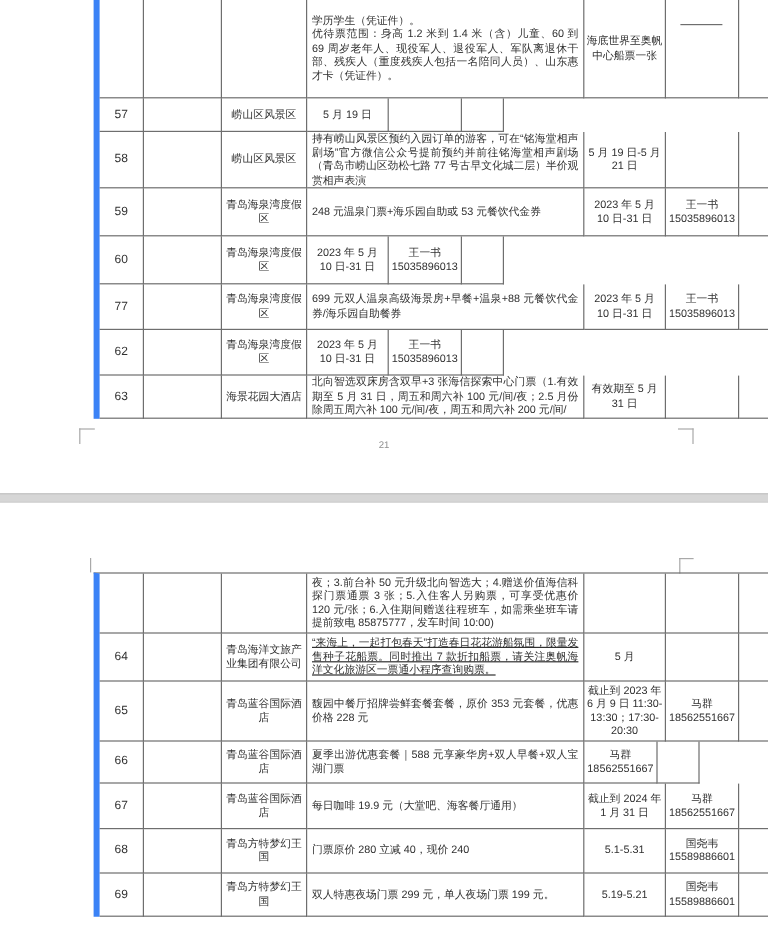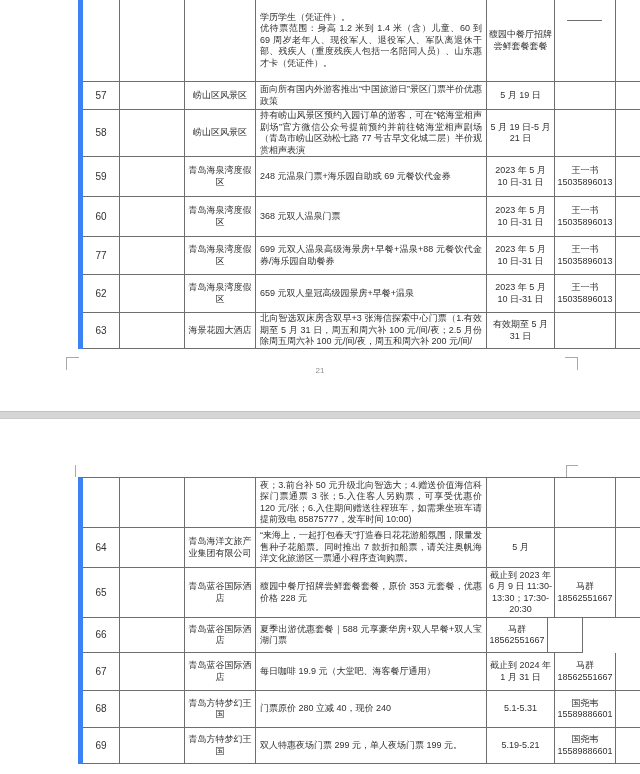--- a/index.html
+++ b/index.html
@@ -50,36 +50,33 @@
   <div class="doc-table" id="table1">
       <div class="t-row" style="height: 82px;">
         <div class="t-cell c-num" style="width: 37px;"></div>
         <div class="t-cell " style="width: 65px;"></div>
         <div class="t-cell c-venue" style="width: 71px;"></div>
         <div class="t-cell c-desc" style="width: 231px;">
           <div>学历学生（凭证件）。
 优待票范围：身高 1.2 米到 1.4 米（含）儿童、60 到 69 周岁老年人、现役军人、退役军人、军队离退休干部、残疾人（重度残疾人包括一名陪同人员）、山东惠才卡（凭证件）。</div>
         </div>
         <div class="t-cell c-date" style="width: 68px;">
-          <div>馥园中餐厅招牌尝鲜套餐套餐</div>
+          <div>海底世界至奥帆中心船票一张</div>
         </div>
         <div class="t-cell c-contact" style="width: 61px;"></div>
         <div class="t-cell " style="width: 35px;"></div>
       </div>
       <div class="t-row" style="height: 28px;">
         <div class="t-cell c-num" style="width: 37px;">
           <div>57</div>
         </div>
         <div class="t-cell " style="width: 65px;"></div>
         <div class="t-cell c-venue" style="width: 71px;">
           <div>崂山区风景区</div>
         </div>
-        <div class="t-cell c-desc" style="width: 231px;">
-          <div>面向所有国内外游客推出“中国旅游日”景区门票半价优惠政策</div>
-        </div>
         <div class="t-cell c-date" style="width: 68px;">
           <div>5 月 19 日</div>
         </div>
         <div class="t-cell c-contact" style="width: 61px;"></div>
         <div class="t-cell " style="width: 35px;"></div>
       </div>
       <div class="t-row" style="height: 47px;">
         <div class="t-cell c-num" style="width: 37px;">
           <div>58</div>
         </div>
@@ -98,42 +95,39 @@
       </div>
       <div class="t-row" style="height: 40px;">
         <div class="t-cell c-num" style="width: 37px;">
           <div>59</div>
         </div>
         <div class="t-cell " style="width: 65px;"></div>
         <div class="t-cell c-venue" style="width: 71px;">
           <div>青岛海泉湾度假区</div>
         </div>
         <div class="t-cell c-desc" style="width: 231px;">
-          <div>248 元温泉门票+海乐园自助或 69 元餐饮代金券</div>
+          <div>248 元温泉门票+海乐园自助或 53 元餐饮代金券</div>
         </div>
         <div class="t-cell c-date" style="width: 68px;">
           <div>2023 年 5 月 10 日-31 日</div>
         </div>
         <div class="t-cell c-contact" style="width: 61px;">
           <div>王一书</div>
           <div class="phone">15035896013</div>
         </div>
         <div class="t-cell " style="width: 35px;"></div>
       </div>
       <div class="t-row" style="height: 40px;">
         <div class="t-cell c-num" style="width: 37px;">
           <div>60</div>
         </div>
         <div class="t-cell " style="width: 65px;"></div>
         <div class="t-cell c-venue" style="width: 71px;">
           <div>青岛海泉湾度假区</div>
         </div>
-        <div class="t-cell c-desc" style="width: 231px;">
-          <div>368 元双人温泉门票</div>
-        </div>
         <div class="t-cell c-date" style="width: 68px;">
           <div>2023 年 5 月 10 日-31 日</div>
         </div>
         <div class="t-cell c-contact" style="width: 61px;">
           <div>王一书</div>
           <div class="phone">15035896013</div>
         </div>
         <div class="t-cell " style="width: 35px;"></div>
       </div>
       <div class="t-row" style="height: 38px;">
@@ -156,23 +150,20 @@
         </div>
         <div class="t-cell " style="width: 35px;"></div>
       </div>
       <div class="t-row" style="height: 38px;">
         <div class="t-cell c-num" style="width: 37px;">
           <div>62</div>
         </div>
         <div class="t-cell " style="width: 65px;"></div>
         <div class="t-cell c-venue" style="width: 71px;">
           <div>青岛海泉湾度假区</div>
-        </div>
-        <div class="t-cell c-desc" style="width: 231px;">
-          <div>659 元双人皇冠高级园景房+早餐+温泉</div>
         </div>
         <div class="t-cell c-date" style="width: 68px;">
           <div>2023 年 5 月 10 日-31 日</div>
         </div>
         <div class="t-cell c-contact" style="width: 61px;">
           <div>王一书</div>
           <div class="phone">15035896013</div>
         </div>
         <div class="t-cell " style="width: 35px;"></div>
       </div>
@@ -218,21 +209,21 @@
         <div class="t-cell " style="width: 35px;"></div>
       </div>
       <div class="t-row" style="height: 40px;">
         <div class="t-cell c-num" style="width: 37px;">
           <div>64</div>
         </div>
         <div class="t-cell " style="width: 65px;"></div>
         <div class="t-cell c-venue" style="width: 71px;">
           <div>青岛海洋文旅产业集团有限公司</div>
         </div>
-        <div class="t-cell c-desc" style="width: 231px;">
+        <div class="t-cell c-desc" style="width: 231px; text-decoration: underline;">
           <div>“来海上，一起打包春天”打造春日花花游船氛围，限量发售种子花船票。同时推出 7 款折扣船票，请关注奥帆海洋文化旅游区一票通小程序查询购票。</div>
         </div>
         <div class="t-cell c-date" style="width: 68px;">
           <div>5 月</div>
         </div>
         <div class="t-cell c-contact" style="width: 61px;"></div>
         <div class="t-cell " style="width: 35px;"></div>
       </div>
       <div class="t-row" style="height: 50px;">
         <div class="t-cell c-num" style="width: 37px;">

